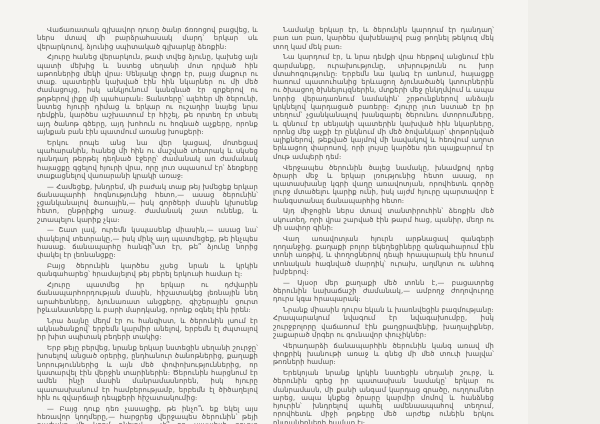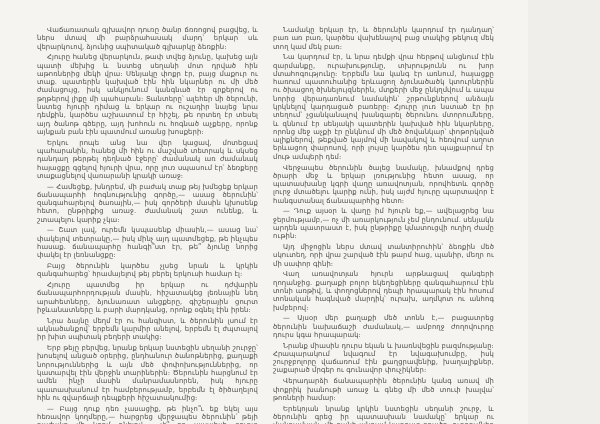--- a/index.html
+++ b/index.html
@@ -38,33 +38,32 @@
   }
 </style>
 </head>
 <body>
 
 <div class="page" style="background: rgb(245, 244, 241); color: rgb(76, 75, 73);">
   <div class="col" id="col-0">
       <p class="para">Վաճառատան գլխավոր դուռը ծանր ճռռոցով բացվեց, և ներս մտավ մի բարձրահասակ մարդ՝ երկար սև վերարկուով, ձյունից սպիտակած գլխարկը ձեռքին։</p>
       <p class="para">Հյուրը հանեց վերարկուն, թափ տվեց ձյունը, կախեց այն պատի մեխից և նստեց սեղանի մոտ դրված հին աթոռներից մեկի վրա։ Սենյակը փոքր էր, բայց մաքուր ու տաք. պատերին կախված էին հին նկարներ ու մի մեծ ժամացույց, իսկ անկյունում կանգնած էր գրքերով ու թղթերով լիքը մի պահարան։ Տանտերը՝ ալեհեր մի ծերունի, նստեց հյուրի դիմաց և երկար ու ուշադիր նայեց նրա դեմքին, կարծես աշխատում էր հիշել, թե որտեղ էր տեսել այդ ծանոթ գծերը, այդ խոհուն ու հոգնած աչքերը, որոնք այնքան բան էին պատմում առանց խոսքերի։</p>
       <p class="para">Երկու րոպե անց նա վեր կացավ, մոտեցավ պահարանին, հանեց մի հին ու մաշված տետրակ և սկսեց դանդաղ թերթել դեղնած էջերը՝ ժամանակ առ ժամանակ հայացքը գցելով հյուրի վրա, որը լուռ սպասում էր՝ ձեռքերը տաքացնելով վառարանի կրակի առաջ։</p>
-      <p class="para dialogue">— Համեցեք, խնդրեմ, մի բաժակ տաք թեյ խմեցեք երկար ճանապարհի հոգնությունից գործը,— ասաց ծերունին՝ զանգահարելով ծառային,— իսկ գործերի մասին կխոսենք հետո, ընթրիքից առաջ. ժամանակ շատ ունենք, և շտապելու կարիք չկա։</p>
+      <p class="para dialogue">— Համեցեք, խնդրեմ, մի բաժակ տաք թեյ խմեցեք երկար ճանապարհի հոգնությունից հետո,— ասաց ծերունին՝ չցանկանալով ծառային,— իսկ գործերի մասին կխոսենք հետո, ընթրիքից առաջ. ժամանակ շատ ունենք, և շտապելու կարիք չկա։</p>
       <p class="para dialogue">— Շատ լավ, ուրեմն կսպասենք միասին,— ասաց նա՝ փակելով տետրակը,— իսկ մինչ այդ պատմեցեք, թե ինչպես հասաք. ճանապարհը հանգի՞ստ էր, թե՞ ձյունը նորից փակել էր լեռնանցքը։</p>
       <p class="para">Բայց ծերունին կարծես չլսեց նրան և կրկին զանգահարեց՝ հրամայելով թեյ բերել երկուսի համար էլ։</p>
       <p class="para">Հյուրը պատմեց իր երկար ու դժվարին ճանապարհորդության մասին, հիշատակեց լեռնային նեղ արահետները, ձյունառատ անցքերը, գիշերային ցուրտ իջևանատները և բարի մարդկանց, որոնք օգնել էին իրեն։</p>
       <p class="para">Նրա ձայնը մեղմ էր ու հանգիստ, և ծերունին լսում էր ակնածանքով՝ երբեմն կարմիր անելով, երբեմն էլ ժպտալով իր խիտ սպիտակ բեղերի տակից։</p>
       <p class="para">Երբ թեյը բերվեց, նրանք երկար նստեցին սեղանի շուրջը՝ խոսելով անցած օրերից, ընդհանուր ծանոթներից, քաղաքի նորություններից և այն մեծ փոփոխություններից, որ կատարվել էին վերջին տարիներին։ Ծերունին հարցնում էր ամեն ինչի մասին մանրամասնորեն, իսկ հյուրը պատասխանում էր համբերությամբ, երբեմն էլ ծիծաղելով հին ու զվարճալի դեպքերի հիշատակումից։</p>
       <p class="para dialogue">— Բայց դուք դեռ չասացիք, թե ինչո՞ւ եք եկել այս հեռավոր կողմերը,— հարցրեց վերջապես ծերունին՝ թեյի բաժակը մի կողմ դնելով,— չէ՞ որ այսպիսի ցուրտ եղանակին մարդ առանց կարևոր գործի տնից դուրս չի գա, մանավանդ այսքան երկար ճանապարհով։</p>
     </div>
   <div class="col" id="col-1">
-      <p class="para">Նամակը երկար էր, և ծերունին կարդում էր դանդաղ՝ բառ առ բառ, կարծես վախենալով բաց տակից թեկուզ մեկ տող կամ մեկ բառ։</p>
+      <p class="para">Նամակը երկար էր, և ծերունին կարդում էր դանդաղ՝ բառ առ բառ, կարծես վախենալով բաց թողնել թեկուզ մեկ տող կամ մեկ բառ։</p>
       <p class="para">Նա կարդում էր, և նրա դեմքի վրա հերթով անցնում էին զարմանքը, ուրախությունը, տխրությունն ու խոր մտահոգությունը։ Երբեմն նա կանգ էր առնում, հայացքը հառում պատուհանից երևացող ձյունածածկ կտուրներին ու ծխացող ծխնելույզներին, մտքերի մեջ ընկղմվում և ապա նորից վերադառնում նամակին՝ շրթունքներով անձայն կրկնելով կարդացած բառերը։ Հյուրը լուռ նստած էր իր տեղում՝ չցանկանալով խանգարել ծերունու մտորումները, և զննում էր սենյակի պատերին կախված հին նկարները, որոնց մեջ աչքի էր ընկնում մի մեծ ծովանկար՝ փոթորկված ալիքներով, թեքված կայմով մի նավակով և հեռվում աղոտ երևացող փարոսով, որի լույսը կարծես դեռ պայքարում էր մութ ամպերի դեմ։</p>
       <p class="para">Վերջապես ծերունին ծալեց նամակը, խնամքով դրեց ծրարի մեջ և երկար լռությունից հետո ասաց, որ պատասխանը կգրի վաղը առավոտյան, որովհետև գործը լուրջ մտածելու կարիք ունի, իսկ այժմ հյուրը պարտավոր է հանգստանալ ճանապարհից հետո։</p>
-      <p class="para dialogue">— Դուք այսօր և վաղը իմ հյուրն եք,— ավելացրեց նա ջերմությամբ,— ոչ մի առարկություն չեմ ընդունում. սենյակն արդեն պատրաստ է, իսկ ընթրիքը կմատուցվի ուղիղ ժամը ութին։</p>
       <p class="para">Այդ միջոցին ներս մտավ տանտիրուհին՝ ձեռքին մեծ սկուտեղ, որի վրա շարված էին թարմ հաց, պանիր, մեղր ու մի սափոր գինի։</p>
       <p class="para">Վաղ առավոտյան հյուրն արթնացավ զանգերի ղողանջից. քաղաքի բոլոր եկեղեցիները զանգահարում էին տոնի առթիվ, և փողոցներով դեպի հրապարակ էին հոսում տոնական հագնված մարդիկ՝ ուրախ, աղմկոտ ու անհոգ խմբերով։</p>
       <p class="para dialogue">— Այսօր մեր քաղաքի մեծ տոնն է,— բացատրեց ծերունին նախաճաշի ժամանակ,— ամբողջ ժողովուրդը դուրս կգա հրապարակ։</p>
       <p class="para">Նրանք միասին դուրս եկան և խառնվեցին բազմությանը։ Հրապարակում նվագում էր նվագախումբը, իսկ շուրջբոլորը վաճառում էին քաղցրավենիք, խաղալիքներ, շաքարած մրգեր ու գունավոր փուչիկներ։</p>
       <p class="para">Վերադարձի ճանապարհին ծերունին կանգ առավ մի փոքրիկ խանութի առաջ և գնեց մի մեծ տուփ խալվա՝ թոռների համար։</p>
       <p class="para">Երեկոյան նրանք կրկին նստեցին սեղանի շուրջ, և ծերունին գրեց իր պատասխան նամակը՝ երկար ու մանրամասն, մի քանի անգամ կարդաց գրածը, ուղղումներ արեց, ապա կնքեց ծրարը կարմիր մոմով և հանձնեց հյուրին՝ խնդրելով պահել ամենաապահով տեղում, որովհետև միջի թղթերը մեծ արժեք ունեին երկու ընտանիքների համար էլ։</p>
     </div>
 </div>
 
 </body></html>

